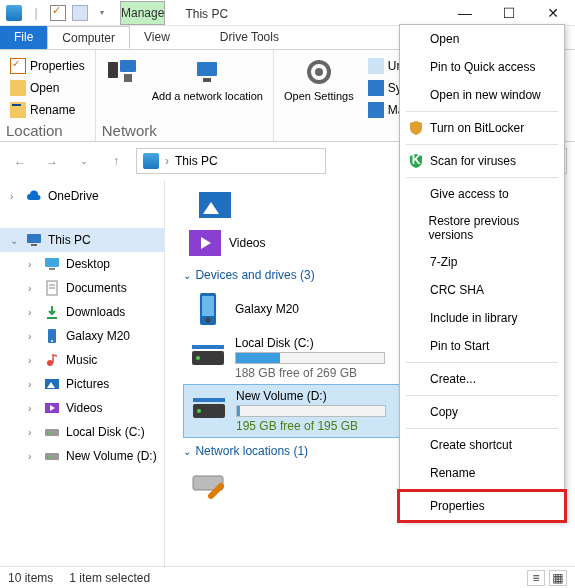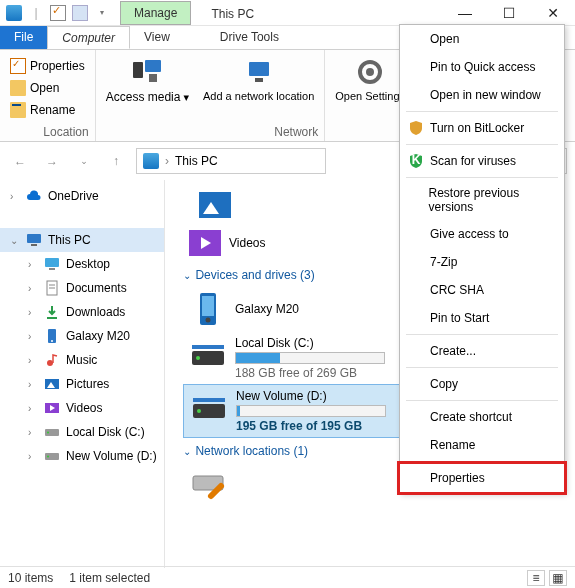--- a/index.html
+++ b/index.html
@@ -3,39 +3,39 @@
 <meta charset="utf-8">
 <style>
 * { margin: 0; padding: 0; box-sizing: border-box; font-family: "Segoe UI", sans-serif; font-size: 12px; }
 body { width: 575px; height: 588px; background: #fff; overflow: hidden; position: relative; }
 
 
 .titlebar { height: 26px; display: flex; align-items: stretch; border-bottom: 1px solid #e5e5e5; }
 .titlebar-left { display: flex; align-items: center; gap: 6px; padding: 0 6px; }
 .small-icon { width: 16px; height: 16px; display: inline-flex; align-items: center; justify-content: center; }
 .titlebar-tabs { display: flex; align-items: flex-end; margin-left: 4px; }
-.title-tab { padding: 4px 13px; font-size: 12px; color: #333; }
+.title-tab { padding: 4px 0; font-size: 12px; color: #333; }
 .title-tab.manage { background: #c2f0c2; border: 1px solid #aaa; }
 .title-tab.thispc { padding: 4px 20px; }
 .titlebar-spacer { flex: 1; }
 .win-controls { display: flex; }
 .win-btn { width: 44px; display: flex; align-items: center; justify-content: center; color: #222; font-size: 14px; }
 
 
 .ribbon-tabs { display: flex; height: 24px; align-items: stretch; background: #fff; border-bottom: 1px solid #d0d0d0; }
 .ribbon-tab { padding: 4px 14px; font-size: 12px; color: #333; }
 .ribbon-tab.file { background: #1e74d2; color: #fff; }
-.ribbon-tab.active { border: 1px solid #ccc; border-bottom: 1px solid #fff; background: #fff; font-style: italic; }
+.ribbon-tab.active { border: 1px solid #ccc; border-bottom: 1px solid #fff; background: #fff; }
 .ribbon-tab.tool { color: #333; }
 
 
 .ribbon { display: flex; height: 92px; border-bottom: 1px solid #d0d0d0; background: #fdfdfd; }
 .ribbon-group { display: flex; flex-direction: column; align-items: stretch; padding: 2px 6px 0; border-right: 1px solid #e0e0e0; }
 .ribbon-group-body { display: flex; gap: 6px; flex: 1; }
-.ribbon-group-label { text-align: right; font-size: 12px; color: #666; padding: 2px 0; }
+.ribbon-group-label { text-align: left; font-size: 15px; color: #666; padding: 2px 0; }
 .ribbon-btn-large { display: flex; flex-direction: column; align-items: center; justify-content: flex-start; padding: 4px 4px 0; gap: 2px; cursor: pointer; }
 .ribbon-btn-large .ic { width: 32px; height: 32px; }
 .ribbon-btn-large .lbl { font-size: 11px; text-align: center; line-height: 1.2; }
 .ribbon-small-stack { display: flex; flex-direction: column; gap: 2px; padding-top: 4px; }
 .ribbon-btn-small { display: flex; align-items: center; gap: 4px; font-size: 11px; padding: 2px 4px; cursor: pointer; }
 .ribbon-btn-small .ic { width: 16px; height: 16px; }
 
 
 .navbar { display: flex; align-items: center; height: 38px; padding: 0 8px; gap: 8px; }
 .nav-btn { width: 24px; height: 24px; display: flex; align-items: center; justify-content: center; color: #888; cursor: pointer; }
@@ -135,21 +135,20 @@
     <div class="ribbon-group-label">Location</div>
   </div>
   <div class="ribbon-group">
     <div class="ribbon-group-body">
       <div class="ribbon-btn-large">
         <span class="ic"><svg viewBox="0 0 32 32">
               <rect x="2" y="6" width="10" height="16" rx="1" fill="#3a3a3a"></rect>
               <rect x="14" y="4" width="16" height="12" rx="1" fill="#2d78c7"></rect>
               <rect x="18" y="18" width="8" height="8" fill="#666"></rect>
             </svg></span>
-        <span class="lbl"><span>Access media</span> ▾</span>
       </div>
       <div class="ribbon-btn-large">
         <span class="ic"><svg viewBox="0 0 32 32">
               <rect x="6" y="6" width="20" height="14" rx="1" fill="#2d78c7"></rect>
               <rect x="12" y="22" width="8" height="4" fill="#555"></rect>
             </svg></span>
         <span class="lbl">Add a network location</span>
       </div>
     </div>
     <div class="ribbon-group-label">Network</div>
@@ -338,21 +337,21 @@
           <span class="ic"><svg viewBox="0 0 38 38">
               <rect x="3" y="12" width="32" height="14" rx="2" fill="#3a3a3a"></rect>
               <circle cx="9" cy="19" r="2" fill="#48d048"></circle>
               <rect x="3" y="6" width="32" height="4" fill="#2d78c7"></rect>
             </svg></span>
           <div class="drive-info">
             <span>New Volume (D:)</span>
             <div class="bar">
               <div class="fill" style="width:2%"></div>
             </div>
-            <span style="color:#0c4a6e;font-weight:bold;">195 GB free of 195 GB</span>
+            <span style="color:#4d7c0f;">195 GB free of 195 GB</span>
           </div>
         </div>
       </div>
     <div class="section-head">
       <span style="font-size:10px;">⌄</span>
       <span>Network locations (1)</span>
     </div>
     <div class="drive-item">
       <span class="ic"><svg viewBox="0 0 38 38">
             <rect x="4" y="10" width="30" height="14" rx="2" fill="#bbb"></rect>
@@ -387,33 +386,37 @@
     <div class="ctx-item">
       <span class="ic"><svg viewBox="0 0 16 16">
           <path d="M8 1 l6 2 v5 c0 4 -3 6 -6 7 c-3 -1 -6 -3 -6 -7 v-5 z" fill="#2aa74a"></path>
           <text x="8" y="11" font-size="9" fill="#fff" text-anchor="middle" font-weight="bold">K</text>
         </svg></span>
       <span>Scan for viruses</span>
     </div>
     <div class="ctx-sep"></div>
     <div class="ctx-item">
       <span class="ic"></span>
+      <span>Give access to</span>
+    </div>
+    <div class="ctx-item">
+      <span class="ic"></span>
       <span>Restore previous versions</span>
     </div>
     <div class="ctx-item">
       <span class="ic"></span>
-      <span>Give access to</span>
-    </div>
-    <div class="ctx-item">
-      <span class="ic"></span>
       <span>7-Zip</span>
     </div>
     <div class="ctx-item">
       <span class="ic"></span>
       <span>CRC SHA</span>
+    </div>
+    <div class="ctx-item">
+      <span class="ic"></span>
+      <span>Include in library</span>
     </div>
     <div class="ctx-item">
       <span class="ic"></span>
       <span>Pin to Start</span>
     </div>
     <div class="ctx-sep"></div>
     <div class="ctx-item">
       <span class="ic"></span>
       <span>Create...</span>
     </div>

